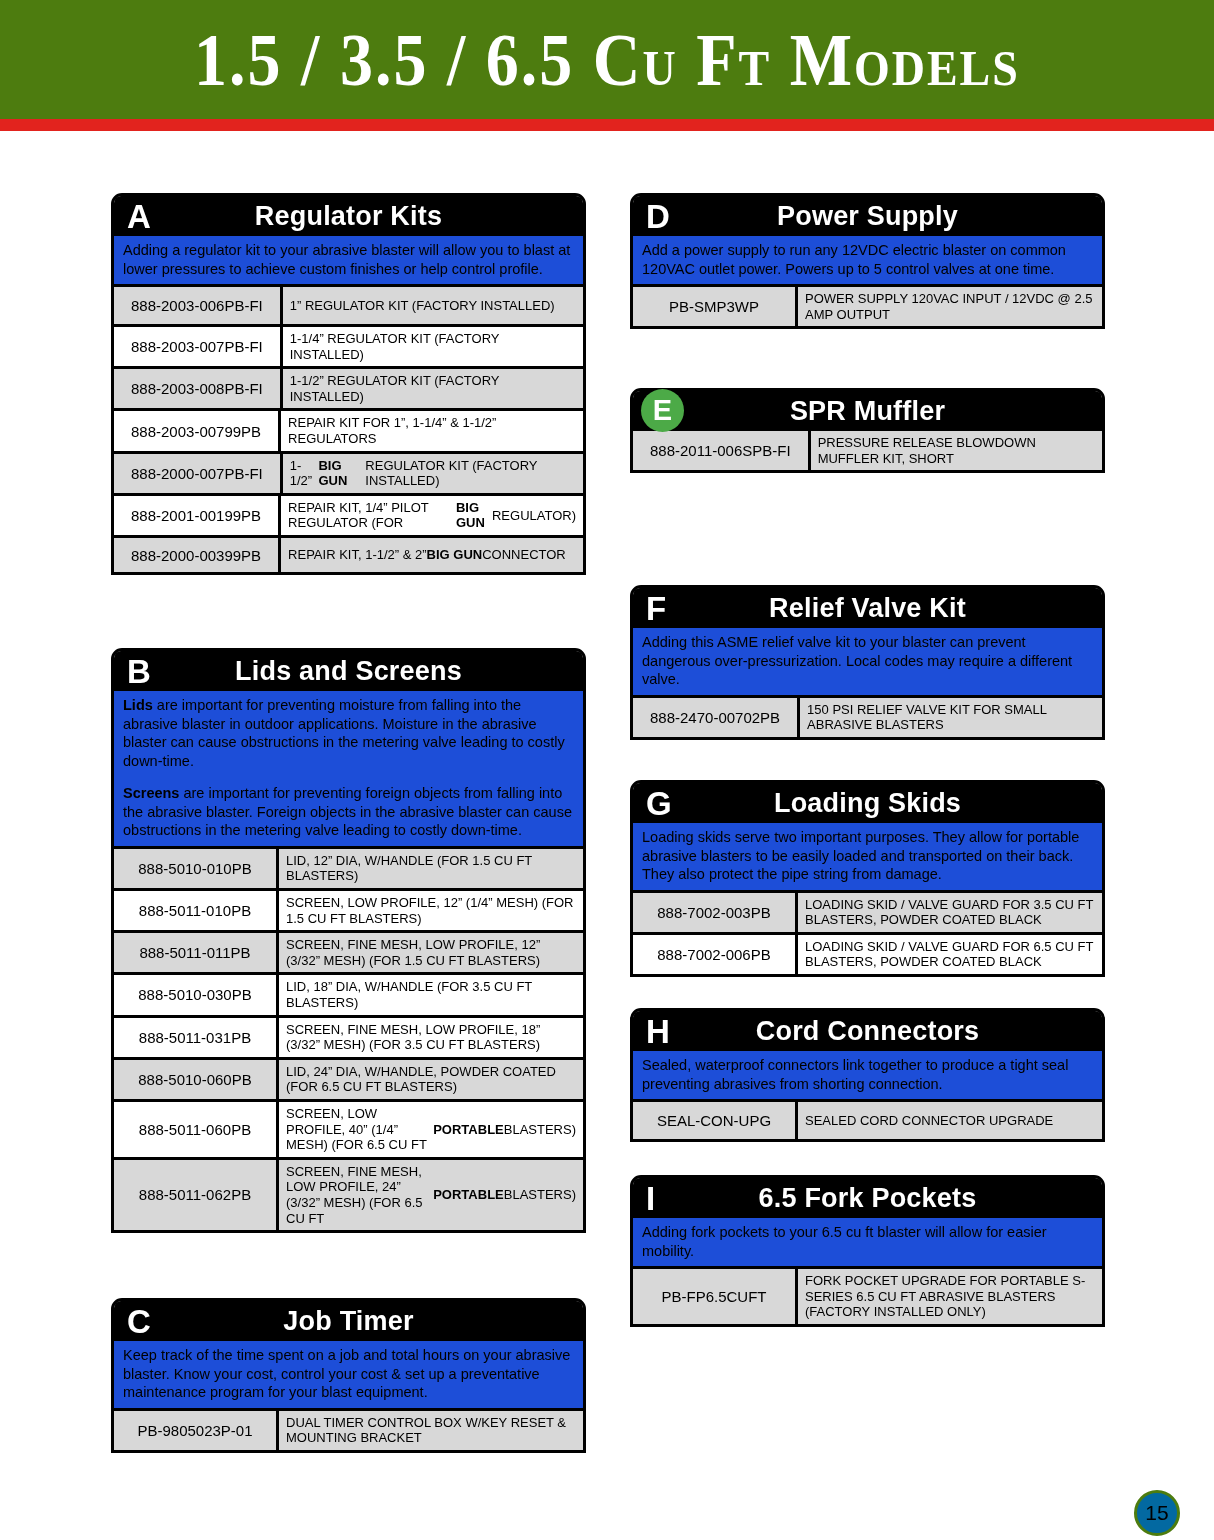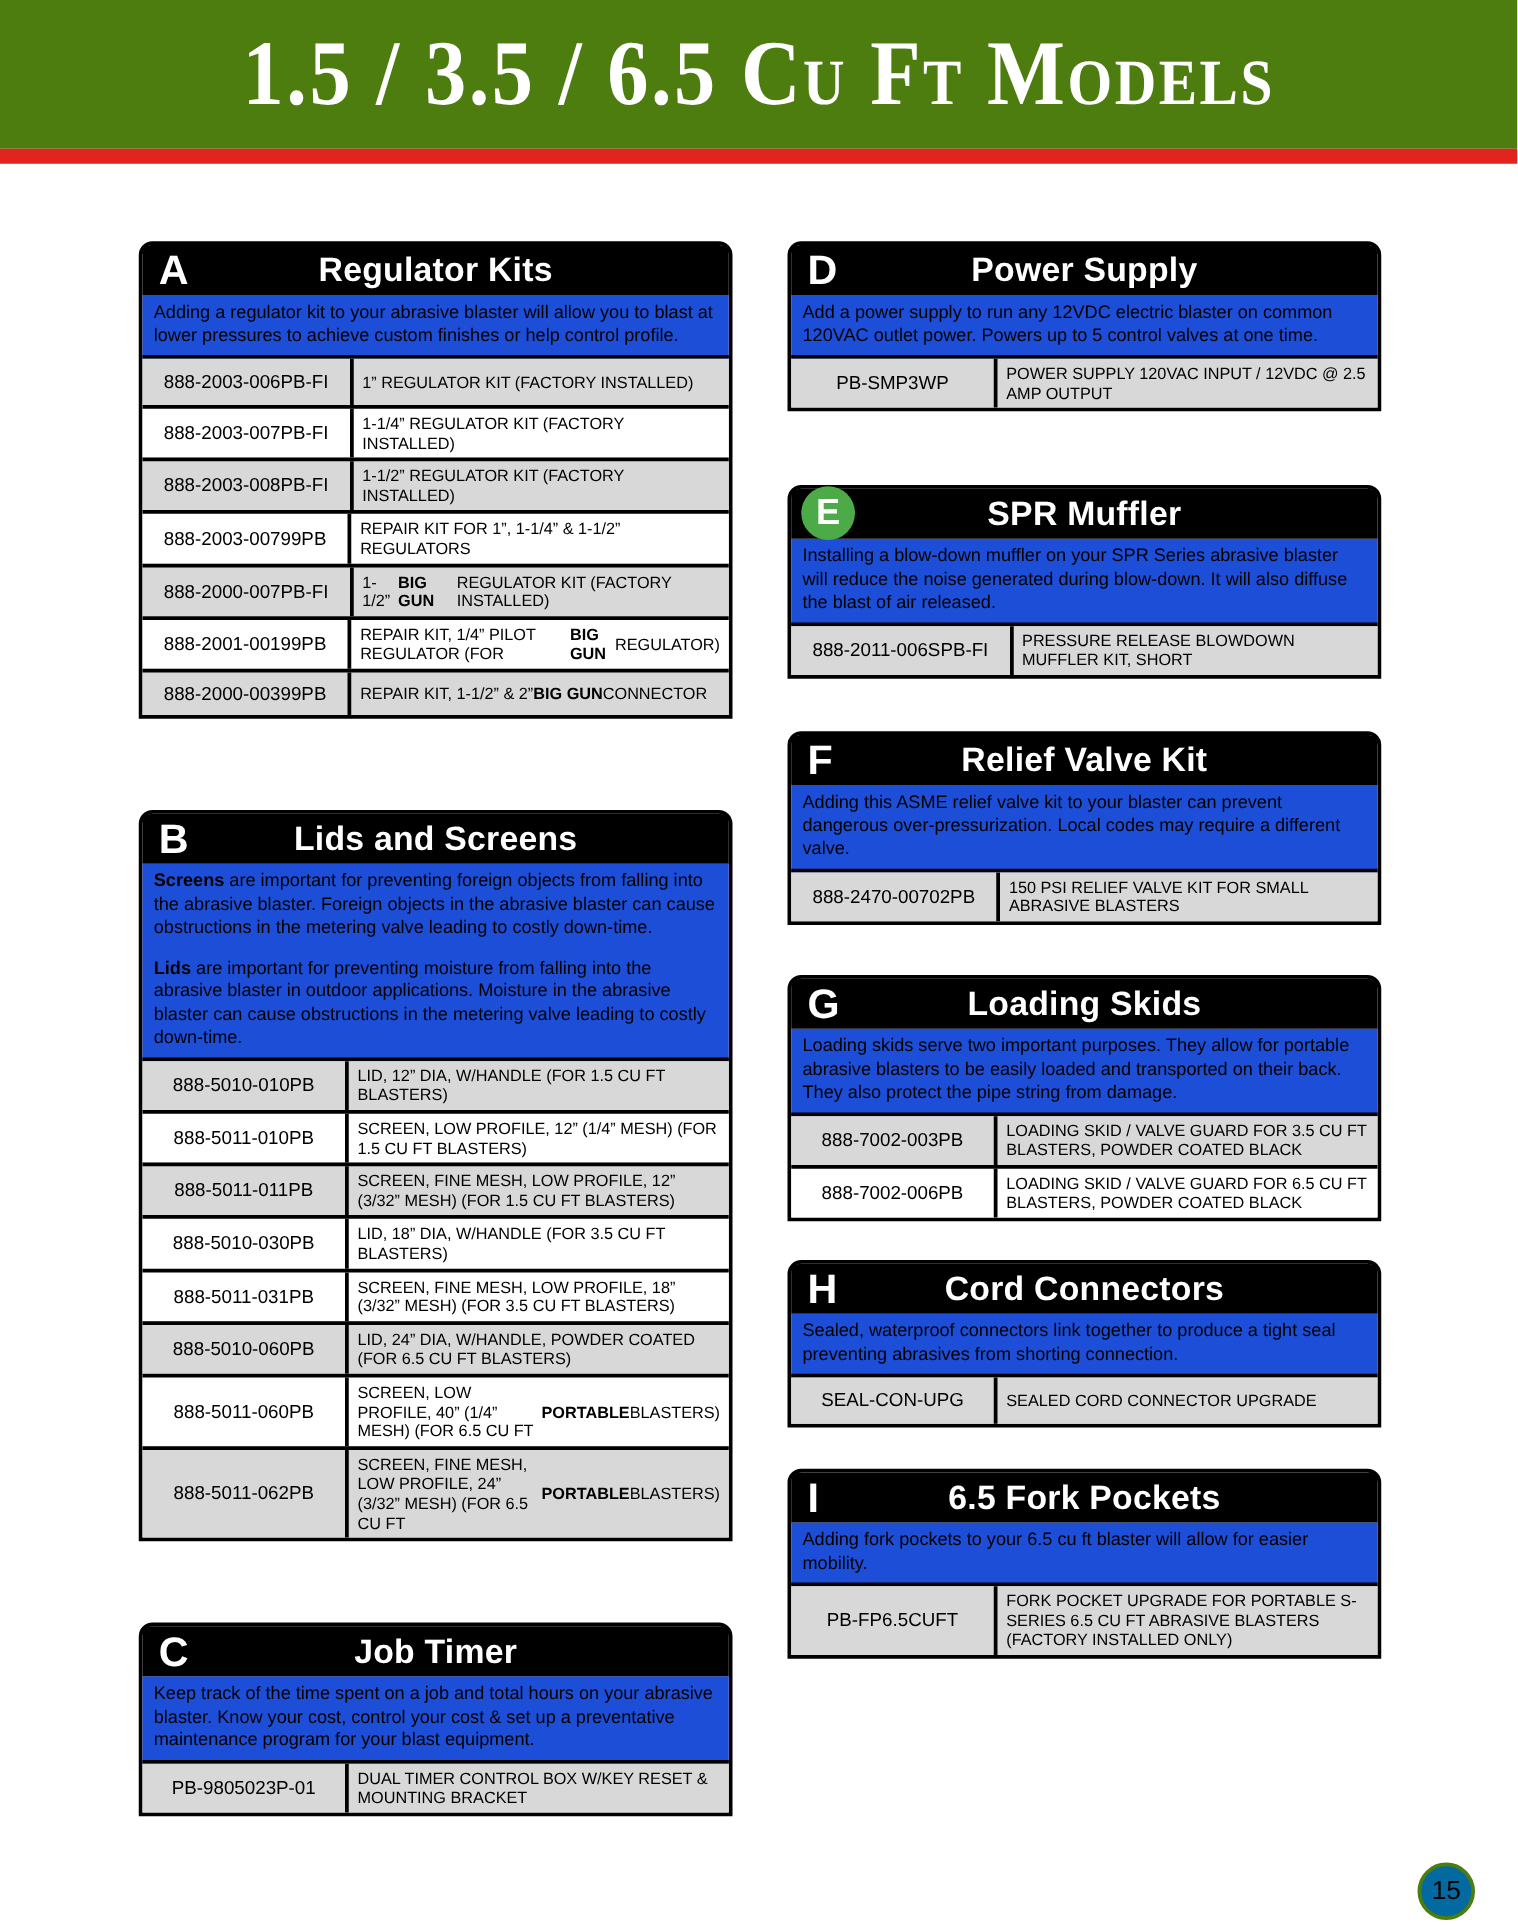--- a/index.html
+++ b/index.html
@@ -143,22 +143,22 @@
     </div>
   </div>
 </section>
 
 <section class="part-section" style="top:648px;left:111px">
   <div class="sec-head">
     <span class="sec-letter">B</span>
     <span class="sec-title">Lids and Screens</span>
   </div>
   <div class="sec-desc">
+    <p><b>Lids</b><span> are important for preventing moisture from falling into the abrasive blaster in outdoor applications. Moisture in the abrasive blaster can cause obstructions in the metering valve leading to costly down-time.</span></p>
     <p><b>Screens</b><span> are important for preventing foreign objects from falling into the abrasive blaster. Foreign objects in the abrasive blaster can cause obstructions in the metering valve leading to costly down-time.</span></p>
-    <p><b>Lids</b><span> are important for preventing moisture from falling into the abrasive blaster in outdoor applications. Moisture in the abrasive blaster can cause obstructions in the metering valve leading to costly down-time.</span></p>
   </div>
   <div class="rows">
     <div class="row alt">
       <div class="pc">888-5010-010PB</div>
       <div class="dc">LID, 12” DIA, W/HANDLE (FOR 1.5 CU FT BLASTERS)</div>
     </div>
     <div class="row">
       <div class="pc">888-5011-010PB</div>
       <div class="dc">SCREEN, LOW PROFILE, 12” (1/4” MESH) (FOR 1.5 CU FT BLASTERS)</div>
     </div>
@@ -227,23 +227,20 @@
       <div class="dc">POWER SUPPLY 120VAC INPUT / 12VDC @ 2.5 AMP OUTPUT</div>
     </div>
   </div>
 </section>
 
 <section class="part-section" style="top:388px;left:630px">
   <div class="sec-head">
     <span class="sec-letter badge-green">E</span>
     <span class="sec-title">SPR Muffler</span>
   </div>
-  <div class="sec-desc">
-    <p>Installing a blow-down muffler on your SPR Series abrasive blaster will reduce the noise generated during blow-down. It will also diffuse the blast of air released.</p>
-  </div>
   <div class="rows">
     <div class="row alt">
       <div class="pc">888-2011-006SPB-FI</div>
       <div class="dc">PRESSURE RELEASE BLOWDOWN MUFFLER KIT, SHORT</div>
     </div>
   </div>
 </section>
 
 <section class="part-section" style="top:585px;left:630px">
   <div class="sec-head">

